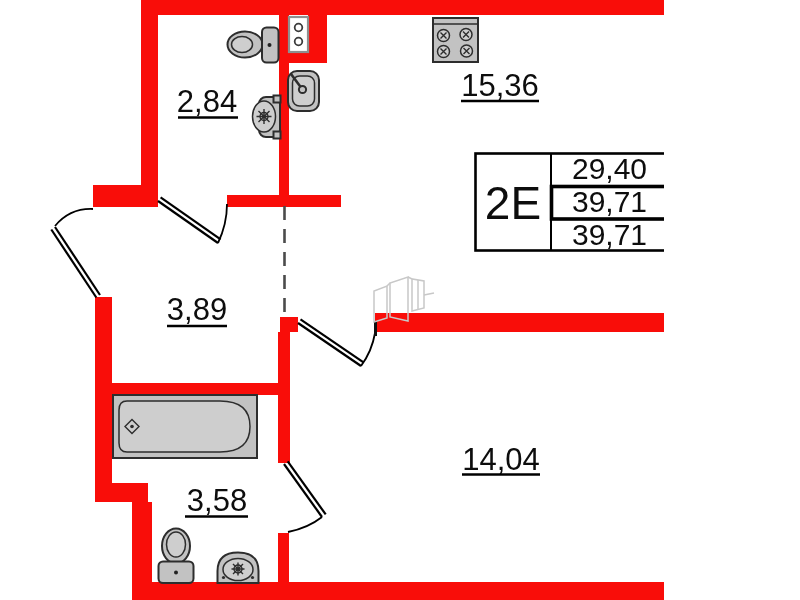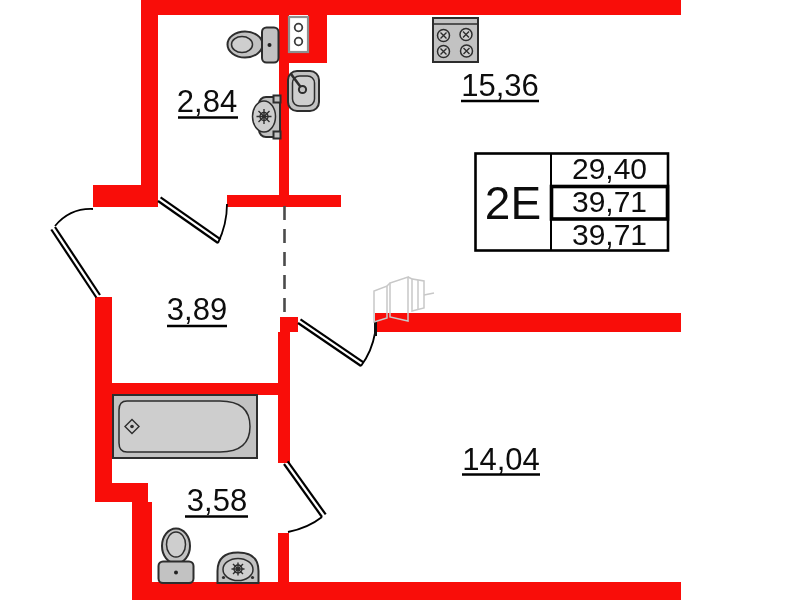--- a/index.html
+++ b/index.html
@@ -1,17 +1,17 @@
 <!DOCTYPE html>
 <html><head>
 <meta charset="utf-8">
 <style>
   html,body{margin:0;padding:0;background:#ffffff;}
   .stage{position:relative;width:664px;height:600px;background:#ffffff;overflow:hidden;
-         font-family:"Liberation Sans", sans-serif;padding-left:17px;}
+         font-family:"Liberation Sans", sans-serif;}
   svg{position:absolute;left:0;top:0;}
   .wall{fill:#f90d09;stroke:none;}
   .winbox{fill:#ffffff;stroke:#000000;stroke-width:1.6;}
   .winline{stroke:#000000;stroke-width:1.6;}
   .doorleaf{stroke:#000000;stroke-width:2.2;fill:none;}
   .doorarc{stroke:#000000;stroke-width:1.8;fill:none;}
   .fix{fill:#c2c2c2;stroke:#2d2d2d;stroke-width:2;}
   .fixin{fill:#cecece;stroke:#2d2d2d;stroke-width:1.5;}
   .fixdetail{stroke:#2d2d2d;stroke-width:1.4;fill:none;}
   .dash{stroke:#4b4b4b;stroke-width:2.6;stroke-dasharray:14 9;fill:none;}

